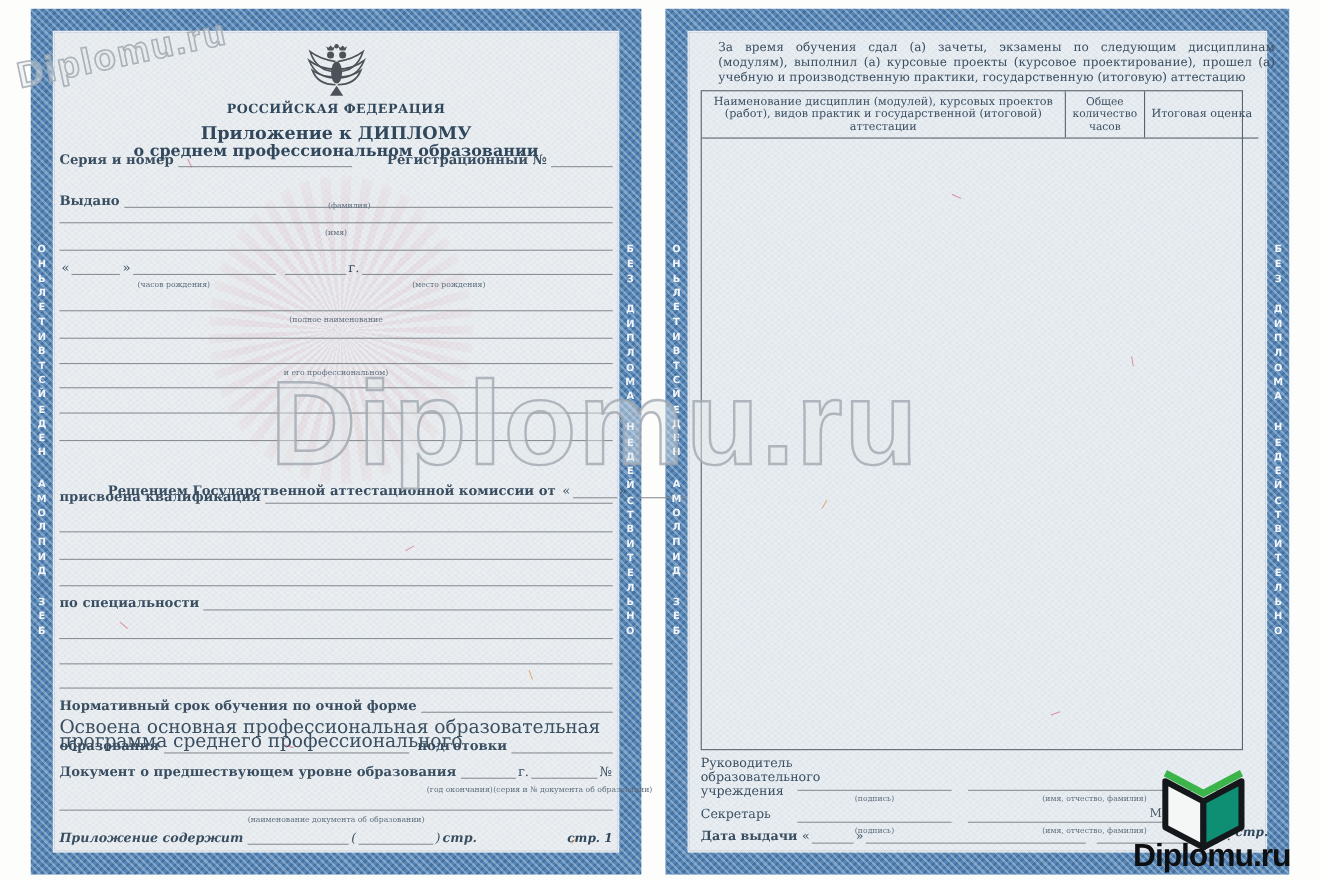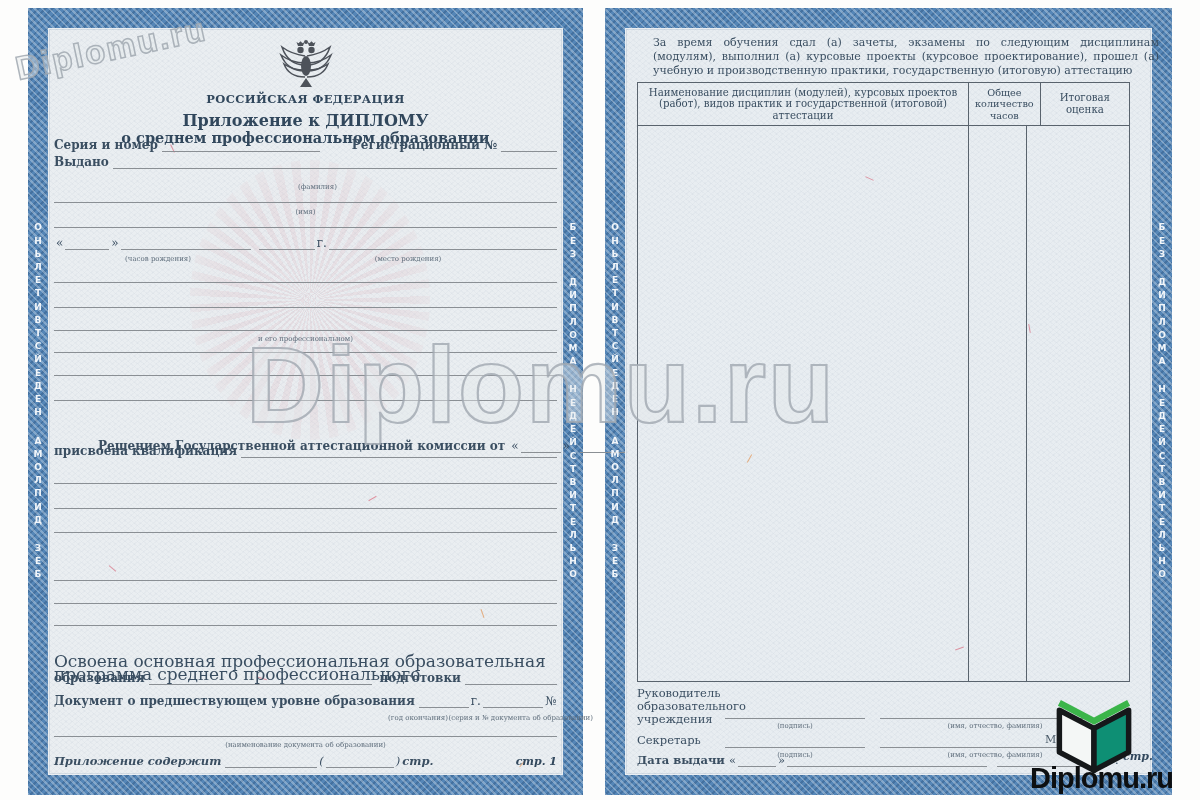--- a/index.html
+++ b/index.html
@@ -29,21 +29,21 @@
   .row .bl{flex:1;}
   .row .blf{flex:none;}
   .fline{position:absolute;left:6px;right:6px;border-bottom:1px solid #8a8f94;height:0;}
   .cap{position:absolute;font-size:7px;color:#5f6e7c;text-align:center;line-height:8px;}
   .q{flex:none;padding:0 2px;}
   .ctr{position:absolute;left:0;right:0;text-align:center;font-weight:bold;color:#31475c;}
   .it{font-style:italic;}
   
   .intro{position:absolute;left:28px;width:506px;top:8px;font-size:11px;line-height:14px;text-align:justify;}
   .tbl{position:absolute;left:12px;top:54px;width:493px;height:600px;border:1px solid #59636d;
-       display:flex;flex-direction:column;box-sizing:border-box;}
+       display:flex;flex-direction:row;box-sizing:border-box;}
   .thead{display:flex;flex:none;height:42px;border-bottom:1px solid #59636d;}
   .tbody{display:flex;flex:1;}
   .tc{box-sizing:border-box;display:flex;align-items:center;justify-content:center;text-align:center;
       font-size:10.2px;line-height:11.6px;padding:2px 6px;}
   .c1{flex:0 0 330px;} .c2{flex:0 0 58px;font-size:9.7px;} .c3{flex:1;}
   .tc + .tc{border-left:1px solid #59636d;}
   .flabel{position:absolute;font-size:11.5px;line-height:13px;}
   .sline{position:absolute;border-bottom:1px solid #8a8f94;height:0;}
   .scap{position:absolute;font-size:7px;color:#5f6e7c;text-align:center;line-height:8px;}
   
@@ -103,21 +103,21 @@
     <div class="ctr" style="top:83px;font-size:16px;">Приложение к ДИПЛОМУ</div>
     <div class="ctr" style="top:101px;font-size:14.5px;">о среднем профессиональном образовании</div>
 
     <div class="row" style="top:107px;">
       <span class="lbl">Серия и номер</span>
       <span class="bl blf" style="width:158px;"></span>
       <span class="lbl" style="margin-left:32px;">Регистрационный №</span>
       <span class="bl"></span>
     </div>
 
-    <div class="row" style="top:124px;">
+    <div class="row" style="top:144px;">
       <span class="lbl">Выдано</span>
       <span class="bl"></span>
     </div>
     <div class="cap" style="top:155px;left:0;right:0;padding-left:24px;">(фамилия)</div>
 
     <div class="fline" style="top:174px;"></div>
     <div class="cap" style="top:180px;left:0;right:0;">(имя)</div>
 
     <div class="fline" style="top:199px;"></div>
 
@@ -127,20 +127,21 @@
       <span class="q">»</span>
       <span class="bl blf" style="width:130px;"></span>
       <span class="bl blf" style="width:56px;margin-left:8px;"></span>
       <span class="q">г.</span>
       <span class="bl"></span>
     </div>
     <div class="cap" style="top:227px;left:30px;width:160px;">(часов рождения)</div>
     <div class="cap" style="top:227px;left:270px;width:180px;">(место рождения)</div>
 
     <div class="fline" style="top:254px;"></div>
+    <div class="cap" style="top:259px;left:0;right:0;">(полное наименование</div>
     <div class="fline" style="top:279px;"></div>
     <div class="fline" style="top:302px;"></div>
     <div class="cap" style="top:307px;left:0;right:0;">и его профессиональном)</div>
     <div class="fline" style="top:324px;"></div>
     <div class="fline" style="top:347px;"></div>
     <div class="fline" style="top:372px;"></div>
 
     <div class="row" style="top:408px;margin-left:44px;">
       <span class="lbl">Решением Государственной аттестационной комиссии от</span>
       <span class="q">«</span>
@@ -152,24 +153,32 @@
     </div>
 
     <div class="row" style="top:413px;">
       <span class="lbl">присвоена квалификация</span>
       <span class="bl"></span>
     </div>
     <div class="fline" style="top:455px;"></div>
     <div class="fline" style="top:480px;"></div>
     <div class="fline" style="top:504px;"></div>
 
+    <div class="row" style="top:510px;">
+      <span class="lbl">по специальности</span>
+      <span class="bl"></span>
+    </div>
     <div class="fline" style="top:552px;"></div>
     <div class="fline" style="top:575px;"></div>
     <div class="fline" style="top:597px;"></div>
 
+    <div class="row" style="top:603px;">
+      <span class="lbl">Нормативный срок обучения по очной форме</span>
+      <span class="bl"></span>
+    </div>
 
     <div class="flabel" style="left:6px;right:6px;top:627px;font-size:17px;letter-spacing:-.1px;">Освоена основная профессиональная образовательная программа среднего профессионального</div>
 
     <div class="row" style="top:640px;">
       <span class="lbl">образования</span>
       <span class="bl"></span>
       <span class="lbl" style="margin-left:8px;">подготовки</span>
       <span class="bl blf" style="width:92px;"></span>
     </div>
 

